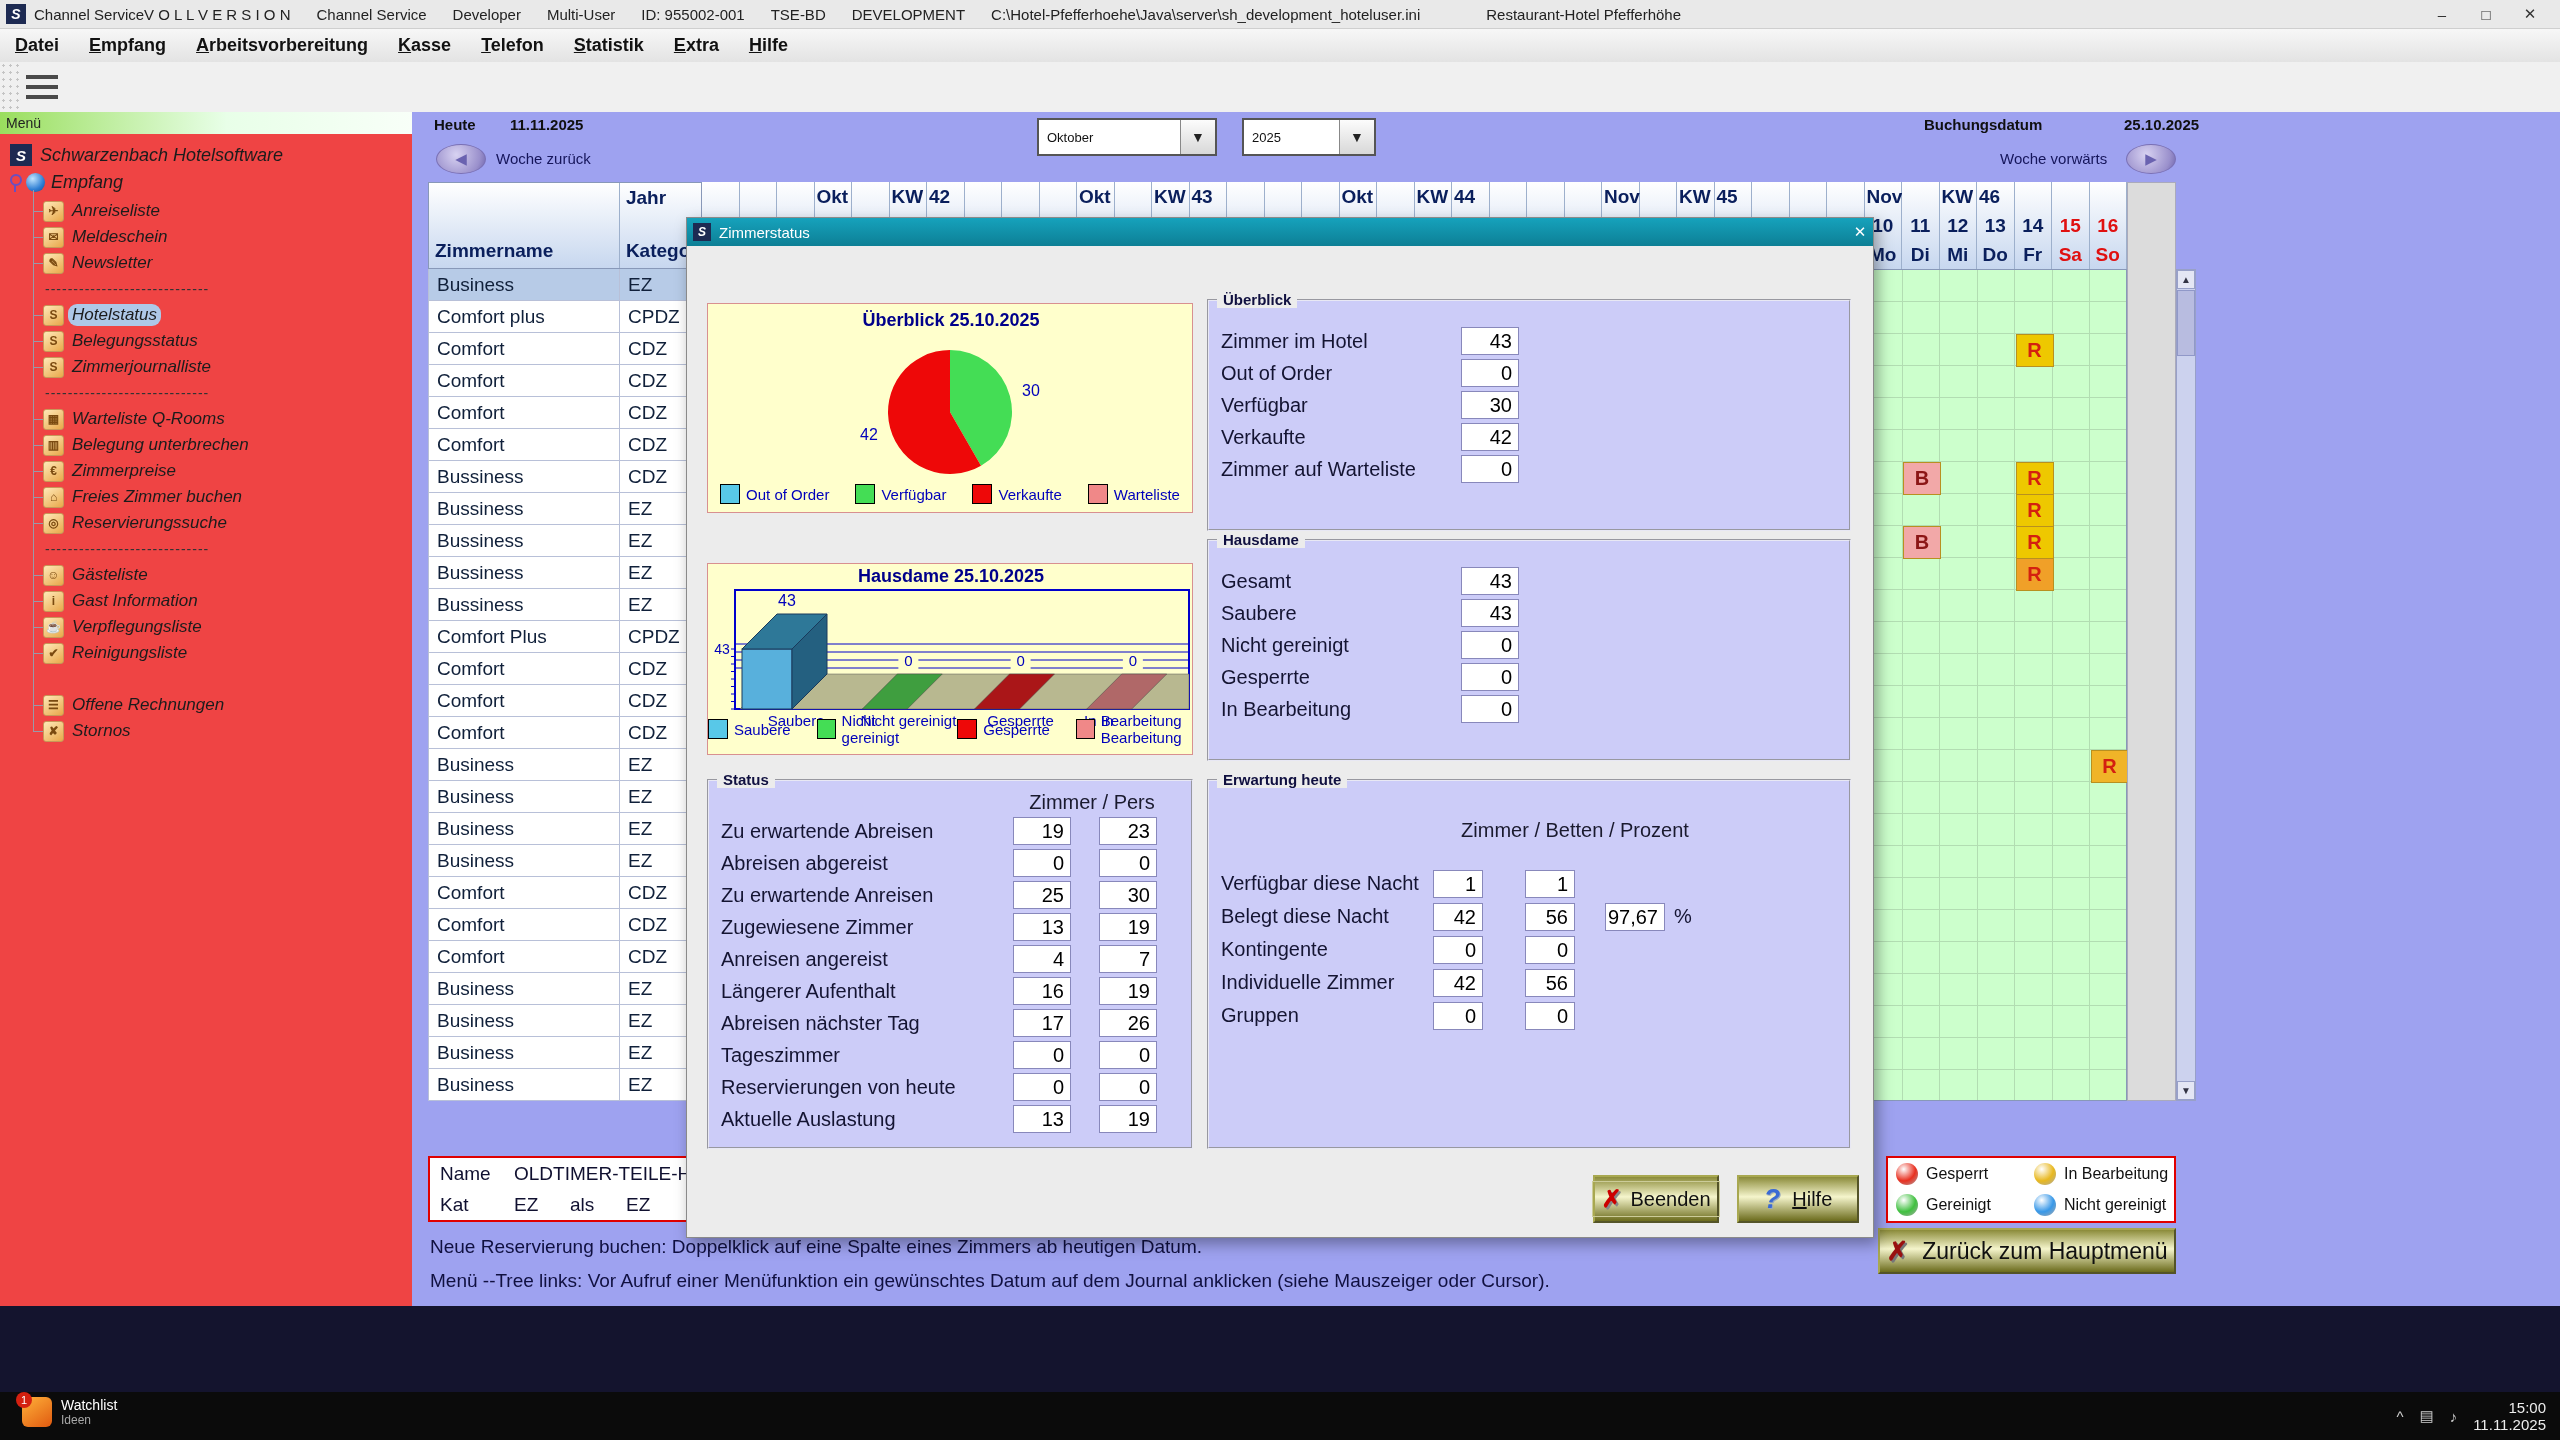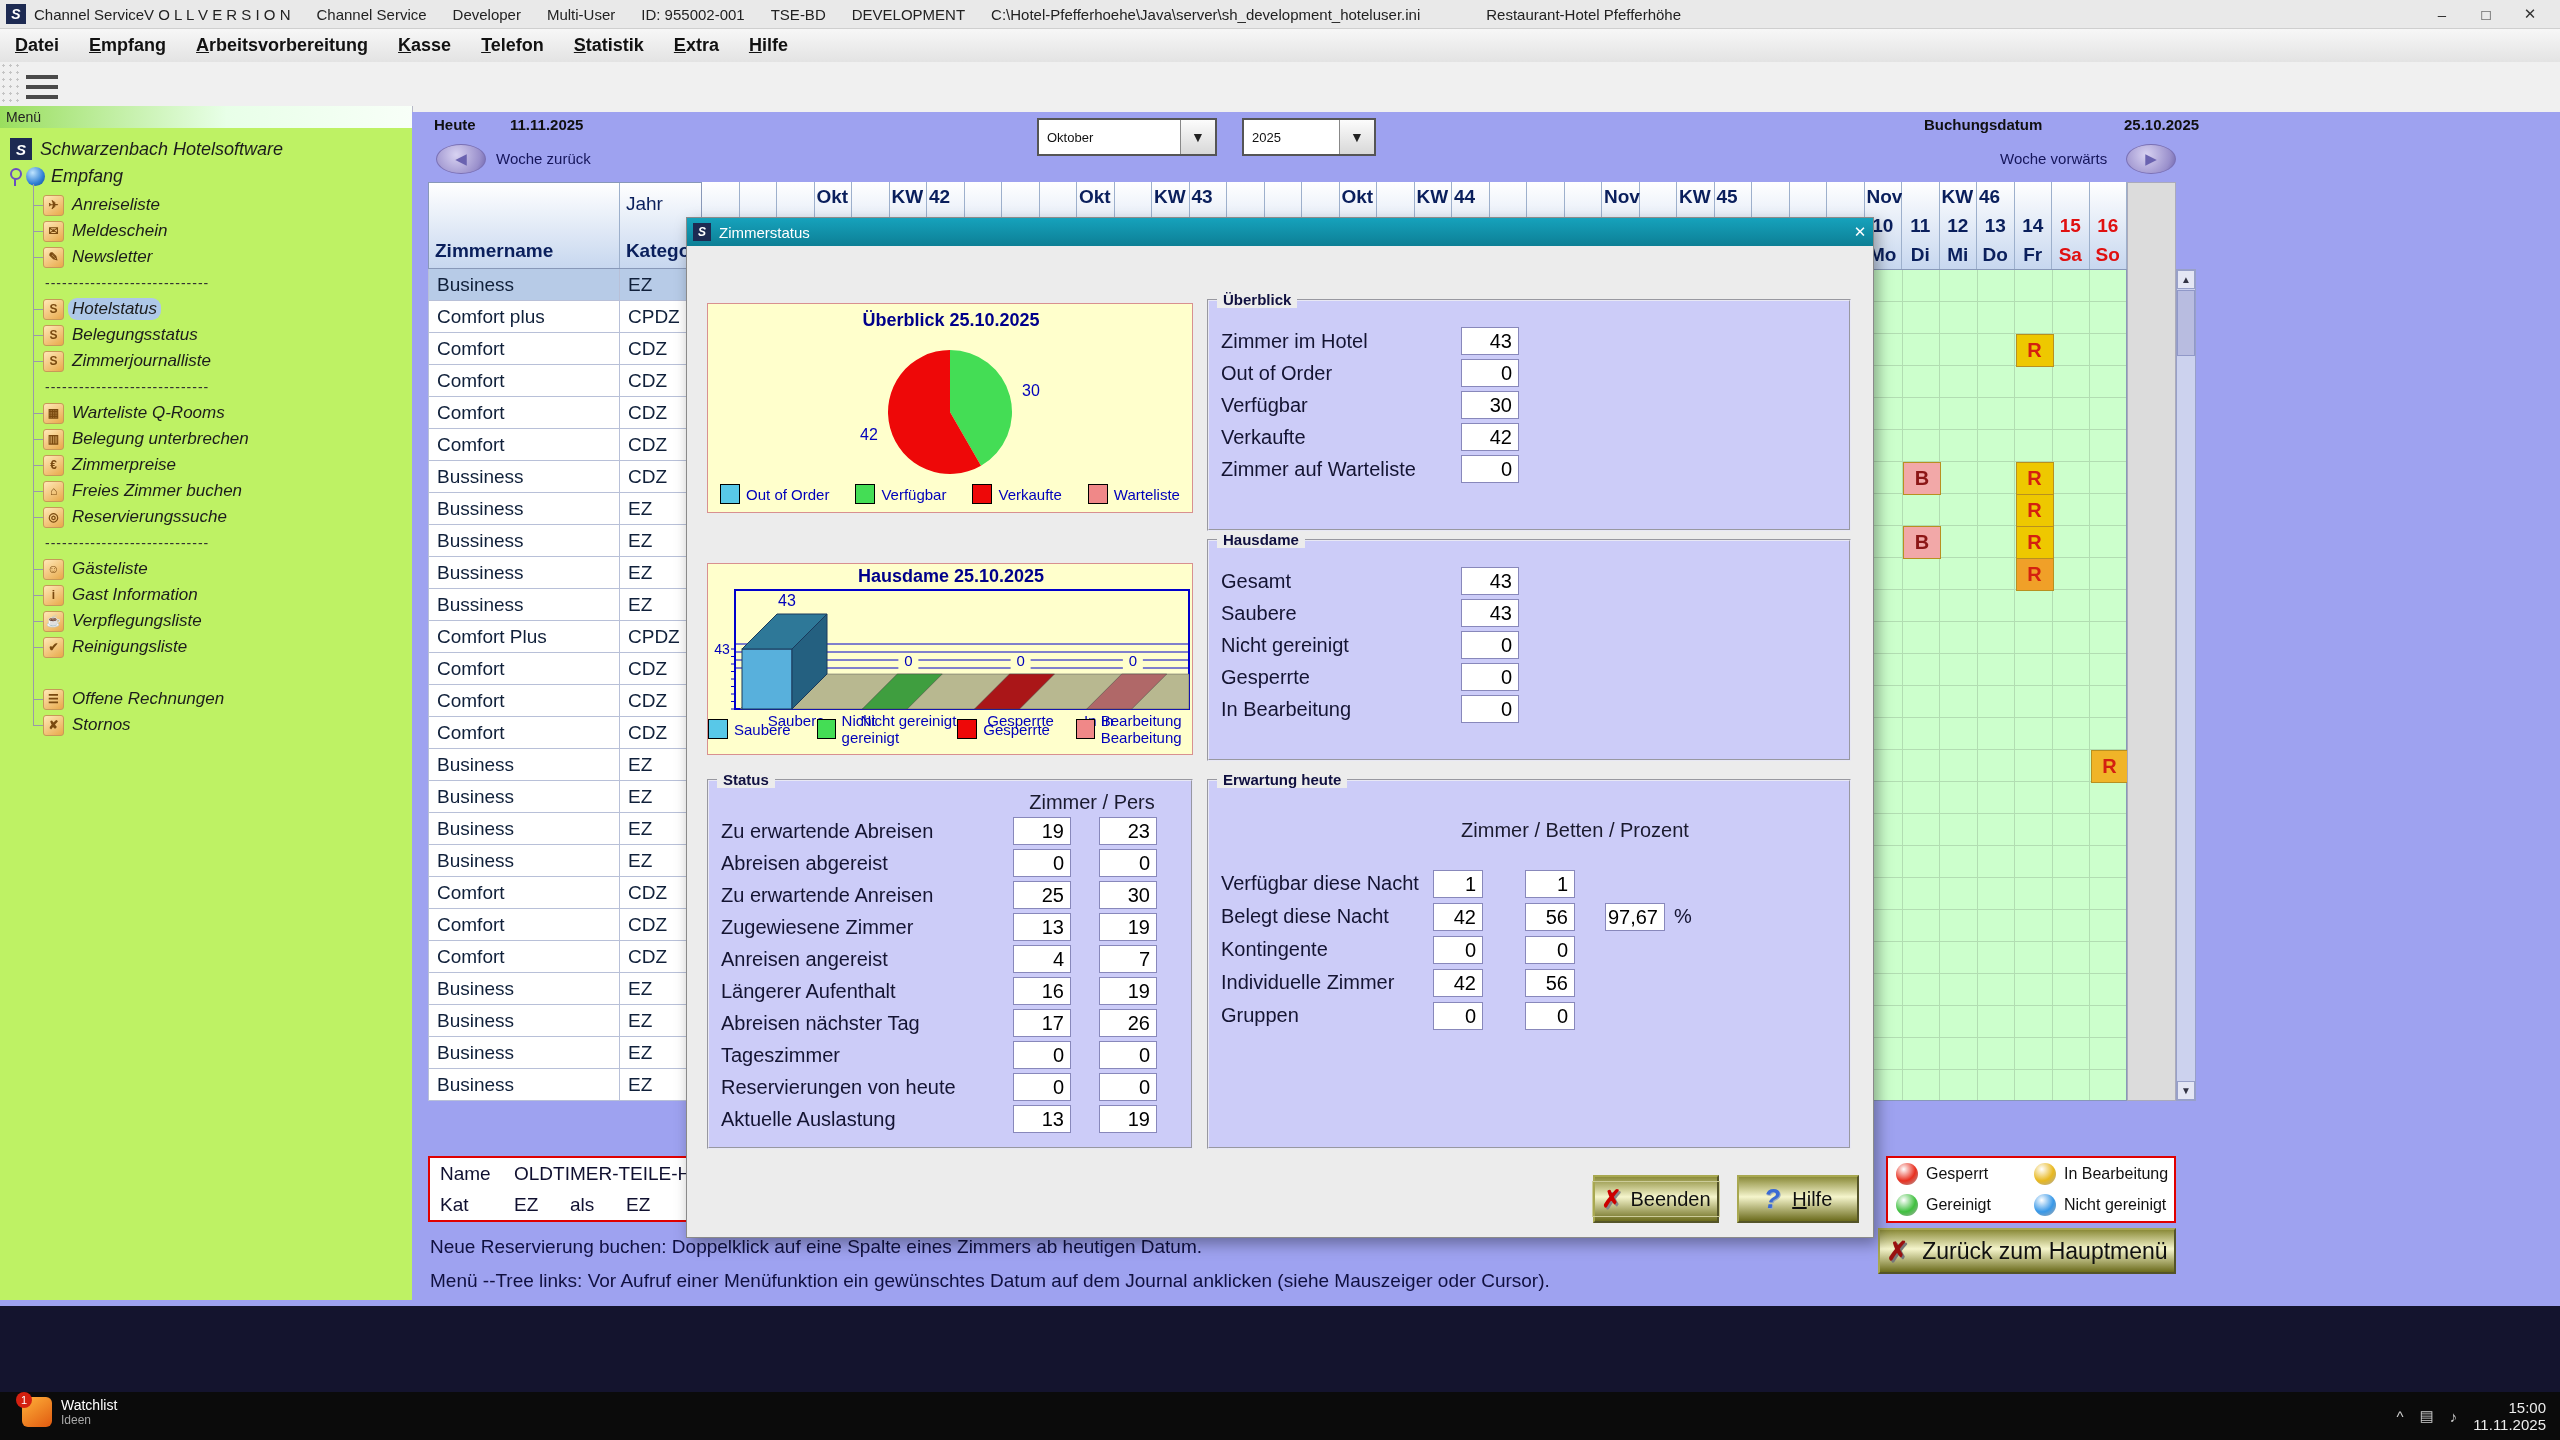--- a/index.html
+++ b/index.html
@@ -11,21 +11,21 @@
   #titlebar .seg:last-of-type{margin-left:40px;}
   #win-controls{position:absolute;right:8px;top:0;height:28px;display:flex;align-items:center;gap:0;}
   #win-controls span{width:44px;text-align:center;font-size:15px;color:#333;cursor:default;}
   #menubar{position:absolute;left:0;top:29px;width:2560px;height:33px;background:linear-gradient(180deg,#f7f7f7,#e3e3e3);display:flex;align-items:center;font-size:18px;font-weight:bold;color:#111;}
   #menubar .mi{padding:0 15px;}
   #toolbar{position:absolute;left:0;top:62px;width:2560px;height:50px;background:#f0f0f0;}
   #dots{position:absolute;left:0;top:0;width:22px;height:50px;background-image:radial-gradient(#c4c4c4 1.3px,transparent 1.4px);background-size:7px 7px;}
   #hamburger{position:absolute;left:26px;top:13px;width:32px;height:24px;display:flex;flex-direction:column;justify-content:space-between;}
   #hamburger i{display:block;height:4px;background:#4a4a4a;}
   
-  #sidebar{position:absolute;left:0;top:106px;width:412px;height:1194px;background:#bef264;border-right:1px solid #b8b8c8;}
+  #sidebar{position:absolute;left:0;top:112px;width:412px;height:1194px;background:#ef4444;border-right:1px solid #b8b8c8;}
   #menu-strip{height:22px;background:linear-gradient(90deg,#9ade5e,#e8ffe8 55%,#f8fff8);font-size:14px;color:#222;line-height:22px;padding-left:6px;}
   #tree{position:relative;font-style:italic;color:#1c1c1c;}
   .tree-root{position:absolute;left:10px;top:10px;display:flex;align-items:center;gap:8px;font-size:18px;}
   .tree-root .logo{width:22px;height:22px;background:#1d2a52;color:#fff;font-size:15px;font-weight:bold;display:flex;align-items:center;justify-content:center;}
   .tree-node{position:absolute;left:8px;top:38px;display:flex;align-items:center;gap:6px;font-size:18px;}
   .keyicon{width:12px;height:18px;position:relative;}
   .keyicon::before{content:"";position:absolute;left:2px;top:0;width:8px;height:8px;border:2px solid #6a4fc0;border-radius:50%;}
   .keyicon::after{content:"";position:absolute;left:6px;top:10px;width:2px;height:8px;background:#6a4fc0;}
   .sphere{width:19px;height:19px;border-radius:50%;background:radial-gradient(circle at 35% 30%,#bfe4ff,#2f7fd4 60%,#14448c);}
   #tree-items{position:absolute;left:0;top:64px;width:412px;}
@@ -51,21 +51,21 @@
   .ovalbtn{position:absolute;width:48px;height:28px;border-radius:50%;background:radial-gradient(circle at 40% 35%,#d8d2f2,#9a90cc 70%,#6a60a8);border:1px solid #7a70b4;display:flex;align-items:center;justify-content:center;color:#6a62b0;font-size:15px;}
   #week-back-btn{left:24px;top:32px;}
   #week-back-label{position:absolute;left:84px;top:38px;color:#15155a;}
   #week-fwd-label{position:absolute;left:1588px;top:38px;color:#15155a;}
   #week-fwd-btn{left:1714px;top:32px;}
   
   #jheader-left{position:absolute;left:16px;top:70px;width:274px;height:87px;display:flex;background:linear-gradient(180deg,#ffffff,#c7d7ef);border:1px solid #8898b8;box-sizing:border-box;}
   #jheader-left .c1{width:192px;border-right:1px solid #9db0cc;position:relative;}
   #jheader-left .c2{width:82px;position:relative;}
   #jheader-left .hname{position:absolute;left:6px;bottom:6px;font-size:19px;font-weight:bold;color:#0a1f5c;}
-  #jheader-left .hjahr{position:absolute;left:6px;top:10px;font-size:19px;font-weight:normal;color:#0a1f5c;}
+  #jheader-left .hjahr{position:absolute;left:6px;top:4px;font-size:19px;font-weight:bold;color:#0a1f5c;}
   #jcols{position:absolute;left:290px;top:70px;height:87px;display:flex;}
   .jcol{width:37.5px;box-sizing:border-box;border-right:1px solid #9db0cc;background:linear-gradient(180deg,#ffffff,#c7d7ef);font-weight:bold;color:#0a1f5c;}
   .jcol .r1{height:29px;line-height:29px;font-size:19px;padding-left:2px;white-space:nowrap;overflow:visible;}
   .jcol .r2,.jcol .r3{height:29px;line-height:29px;font-size:19px;text-align:center;}
   .jcol .we{color:#e01010;}
   #jbody{position:absolute;left:290px;top:157px;width:1425px;height:832px;background-color:#ccffcc;background-image:repeating-linear-gradient(180deg,transparent 0 31px,#b2ddb2 31px 32px),repeating-linear-gradient(90deg,transparent 0 36.5px,#b2ddb2 36.5px 37.5px);border:1px solid #8898b8;box-sizing:border-box;}
   .marker{position:absolute;width:36px;height:31px;display:flex;align-items:center;justify-content:center;font-size:20px;font-weight:bold;border:1px solid #b89020;}
   #gray-after{position:absolute;left:1715px;top:70px;width:49px;height:919px;background:#dcdcdc;border:1px solid #aab;box-sizing:border-box;}
   
   #jrows{position:absolute;left:16px;top:157px;width:274px;}

